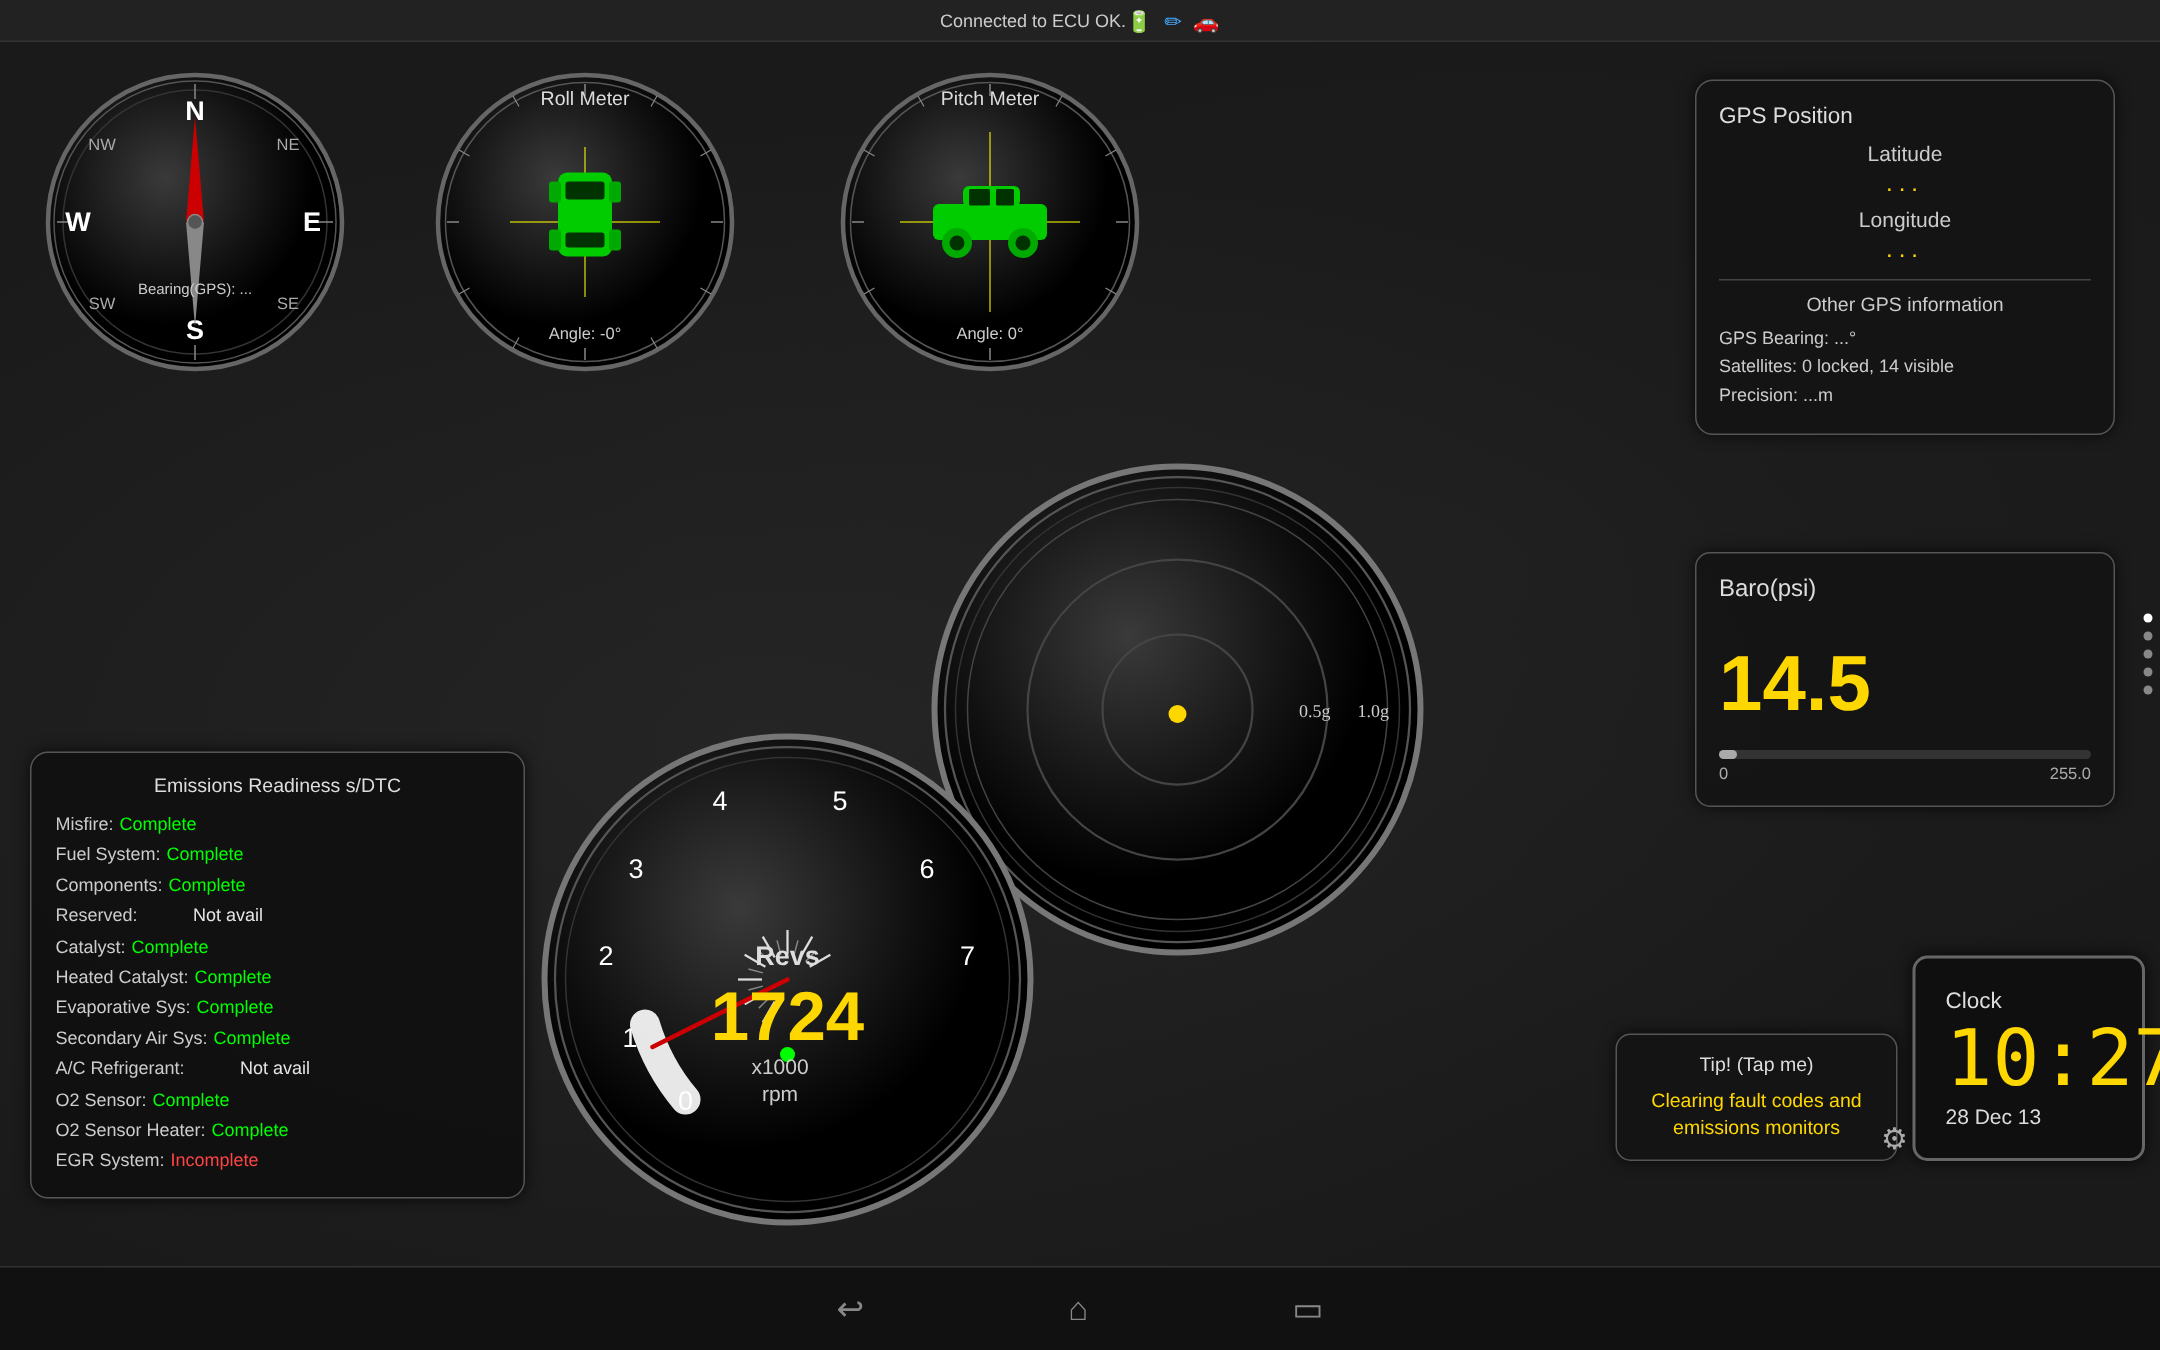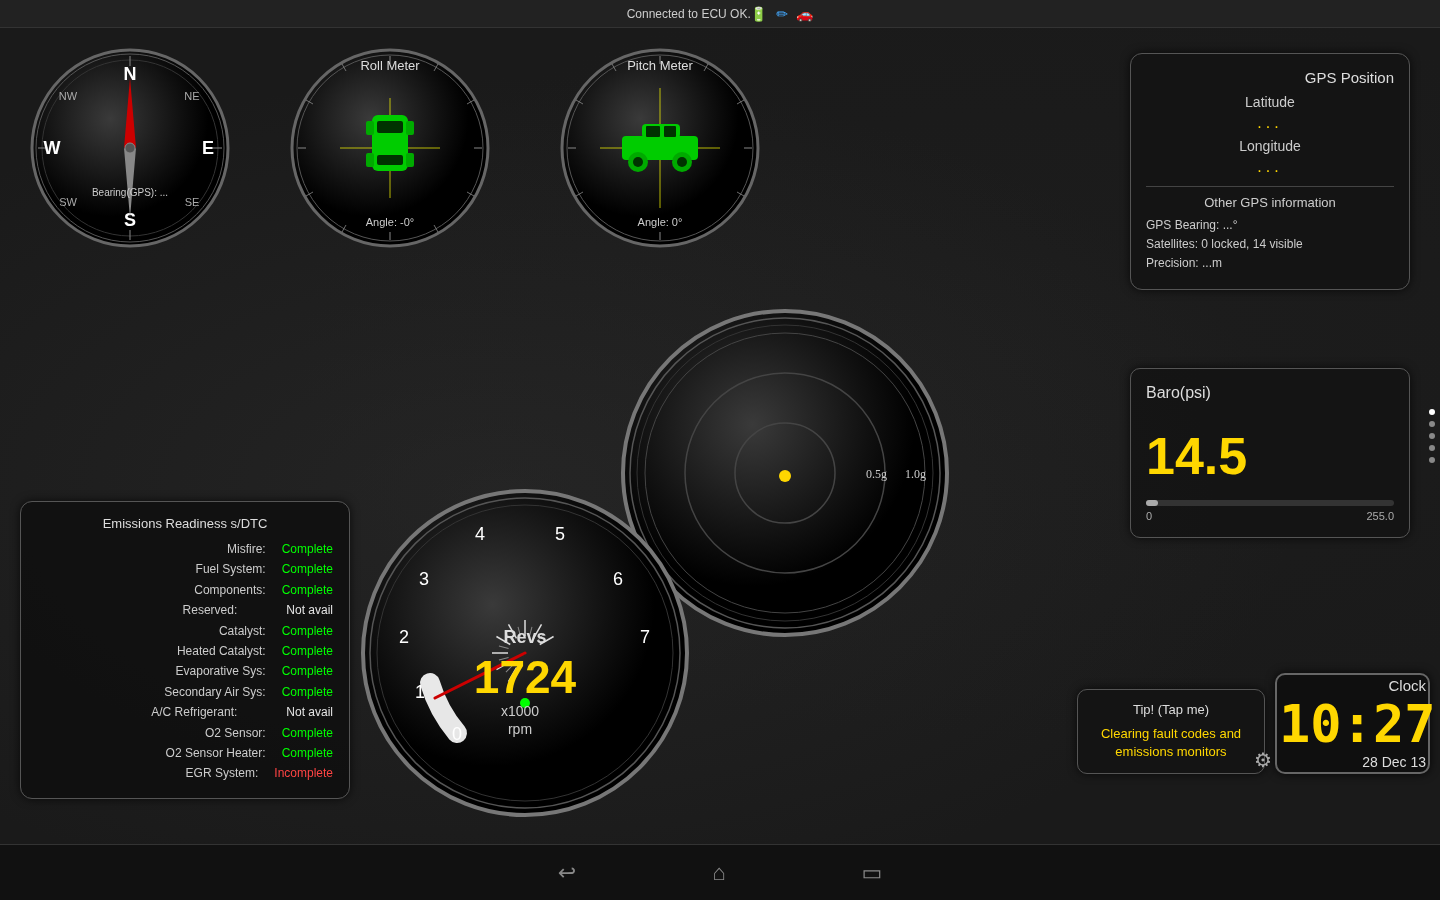--- a/index.html
+++ b/index.html
@@ -132,21 +132,21 @@
       width: 280px;
       background: rgba(20,20,20,0.9);
       border: 1px solid #555;
       border-radius: 12px;
       padding: 15px;
       box-shadow: 0 0 10px rgba(0,0,0,0.7);
     }
     .gps-title {
       color: #ddd;
       font-size: 15px;
-      text-align: right;
+      text-align: left;
       margin-bottom: 8px;
     }
     .gps-label {
       color: #ccc;
       font-size: 14px;
       text-align: center;
       margin-top: 6px;
     }
     .gps-dots {
       color: #ffd700;
@@ -235,22 +235,21 @@
     .emissions-title {
       color: #ddd;
       font-size: 13px;
       text-align: center;
       margin-bottom: 8px;
     }
     .emissions-row {
       font-size: 12px;
       line-height: 1.7;
       display: flex;
-      justify-content: flex-end;
-      gap: 16px;
+      gap: 4px;
     }
     .emissions-key {
       color: #ccc;
       text-align: right;
     }
     .emissions-val-green {
       color: #00ff00;
     }
     .emissions-val-gray {
       color: #e5e5e5;
@@ -286,33 +285,33 @@
 
     
     .clock-panel {
       position: absolute;
       bottom: 70px;
       right: 10px;
       width: 155px;
       background: rgba(15,15,15,0.95);
       border: 2px solid #666;
       border-radius: 10px;
-      padding: 2px;
-      text-align: right;
+      padding: 20px;
+      text-align: left;
       box-shadow: 0 0 10px rgba(0,0,0,0.8);
     }
     .clock-label {
       color: #ddd;
       font-size: 15px;
       margin-bottom: 4px;
     }
     .clock-time {
       color: #ffd700;
       font-size: 52px;
-      font-weight: bold;
+      font-weight: normal;
       line-height: 1;
       font-family: monospace;
     }
     .clock-date {
       color: #ddd;
       font-size: 14px;
       margin-top: 4px;
     }
 
     

